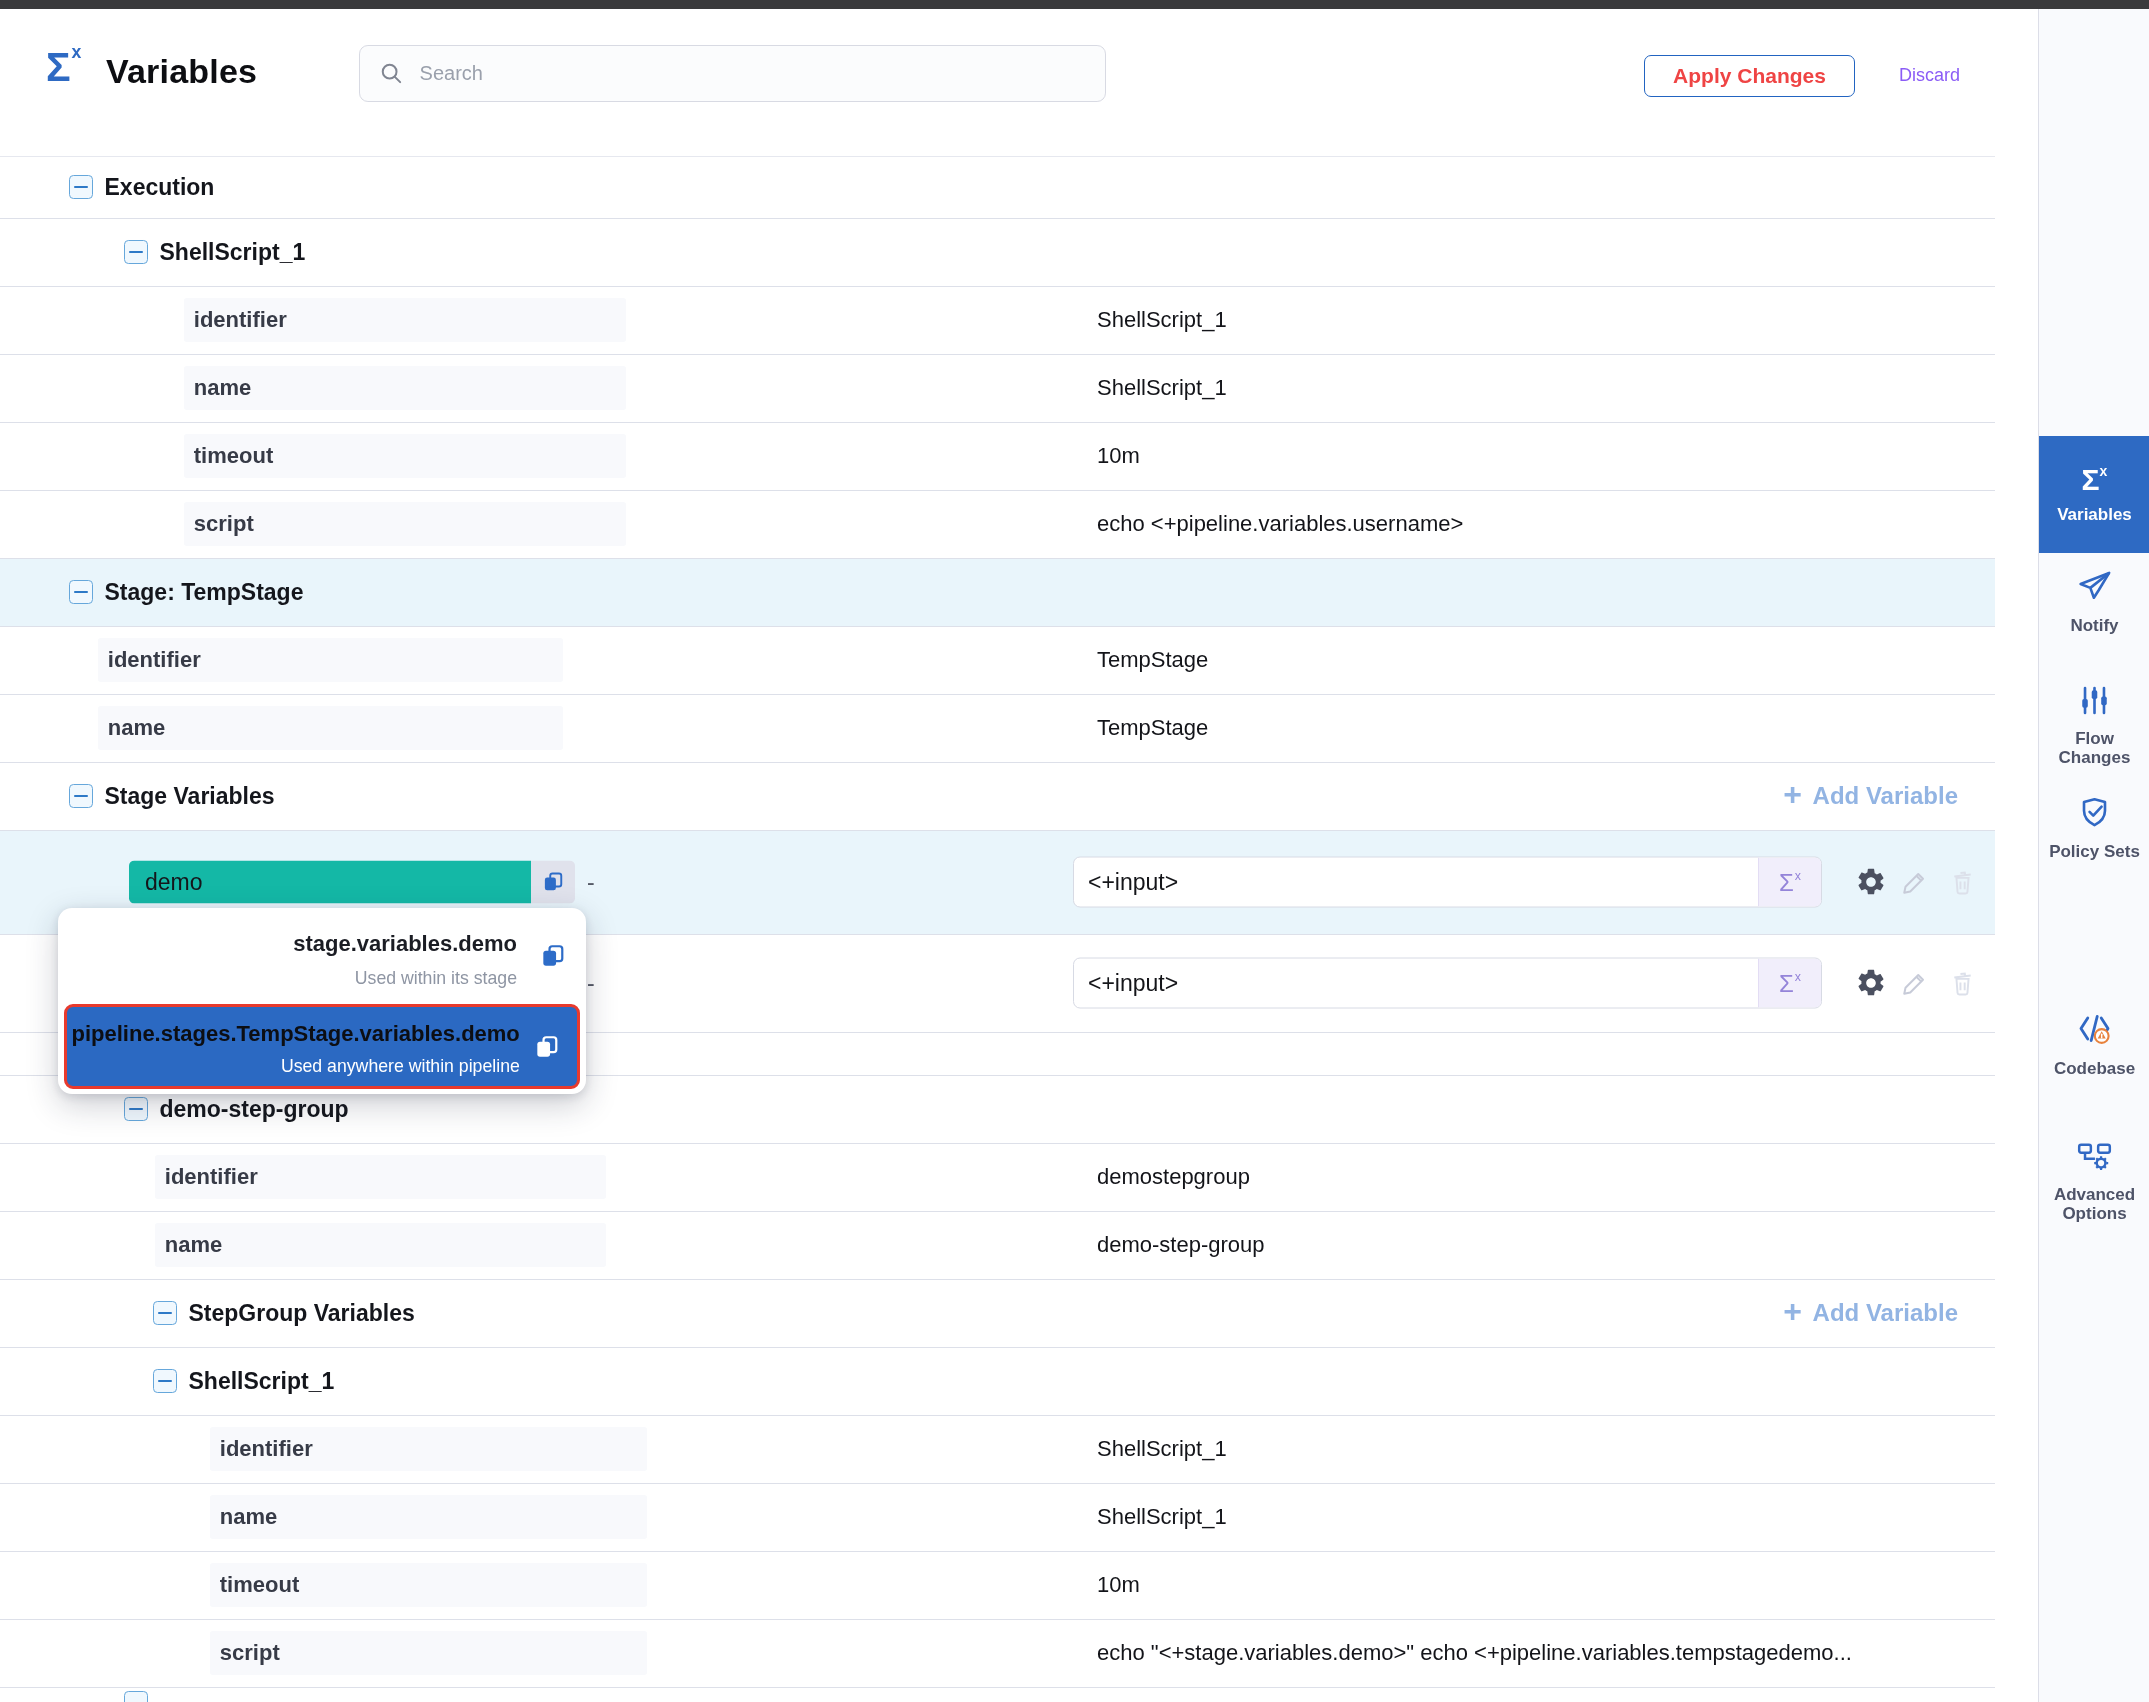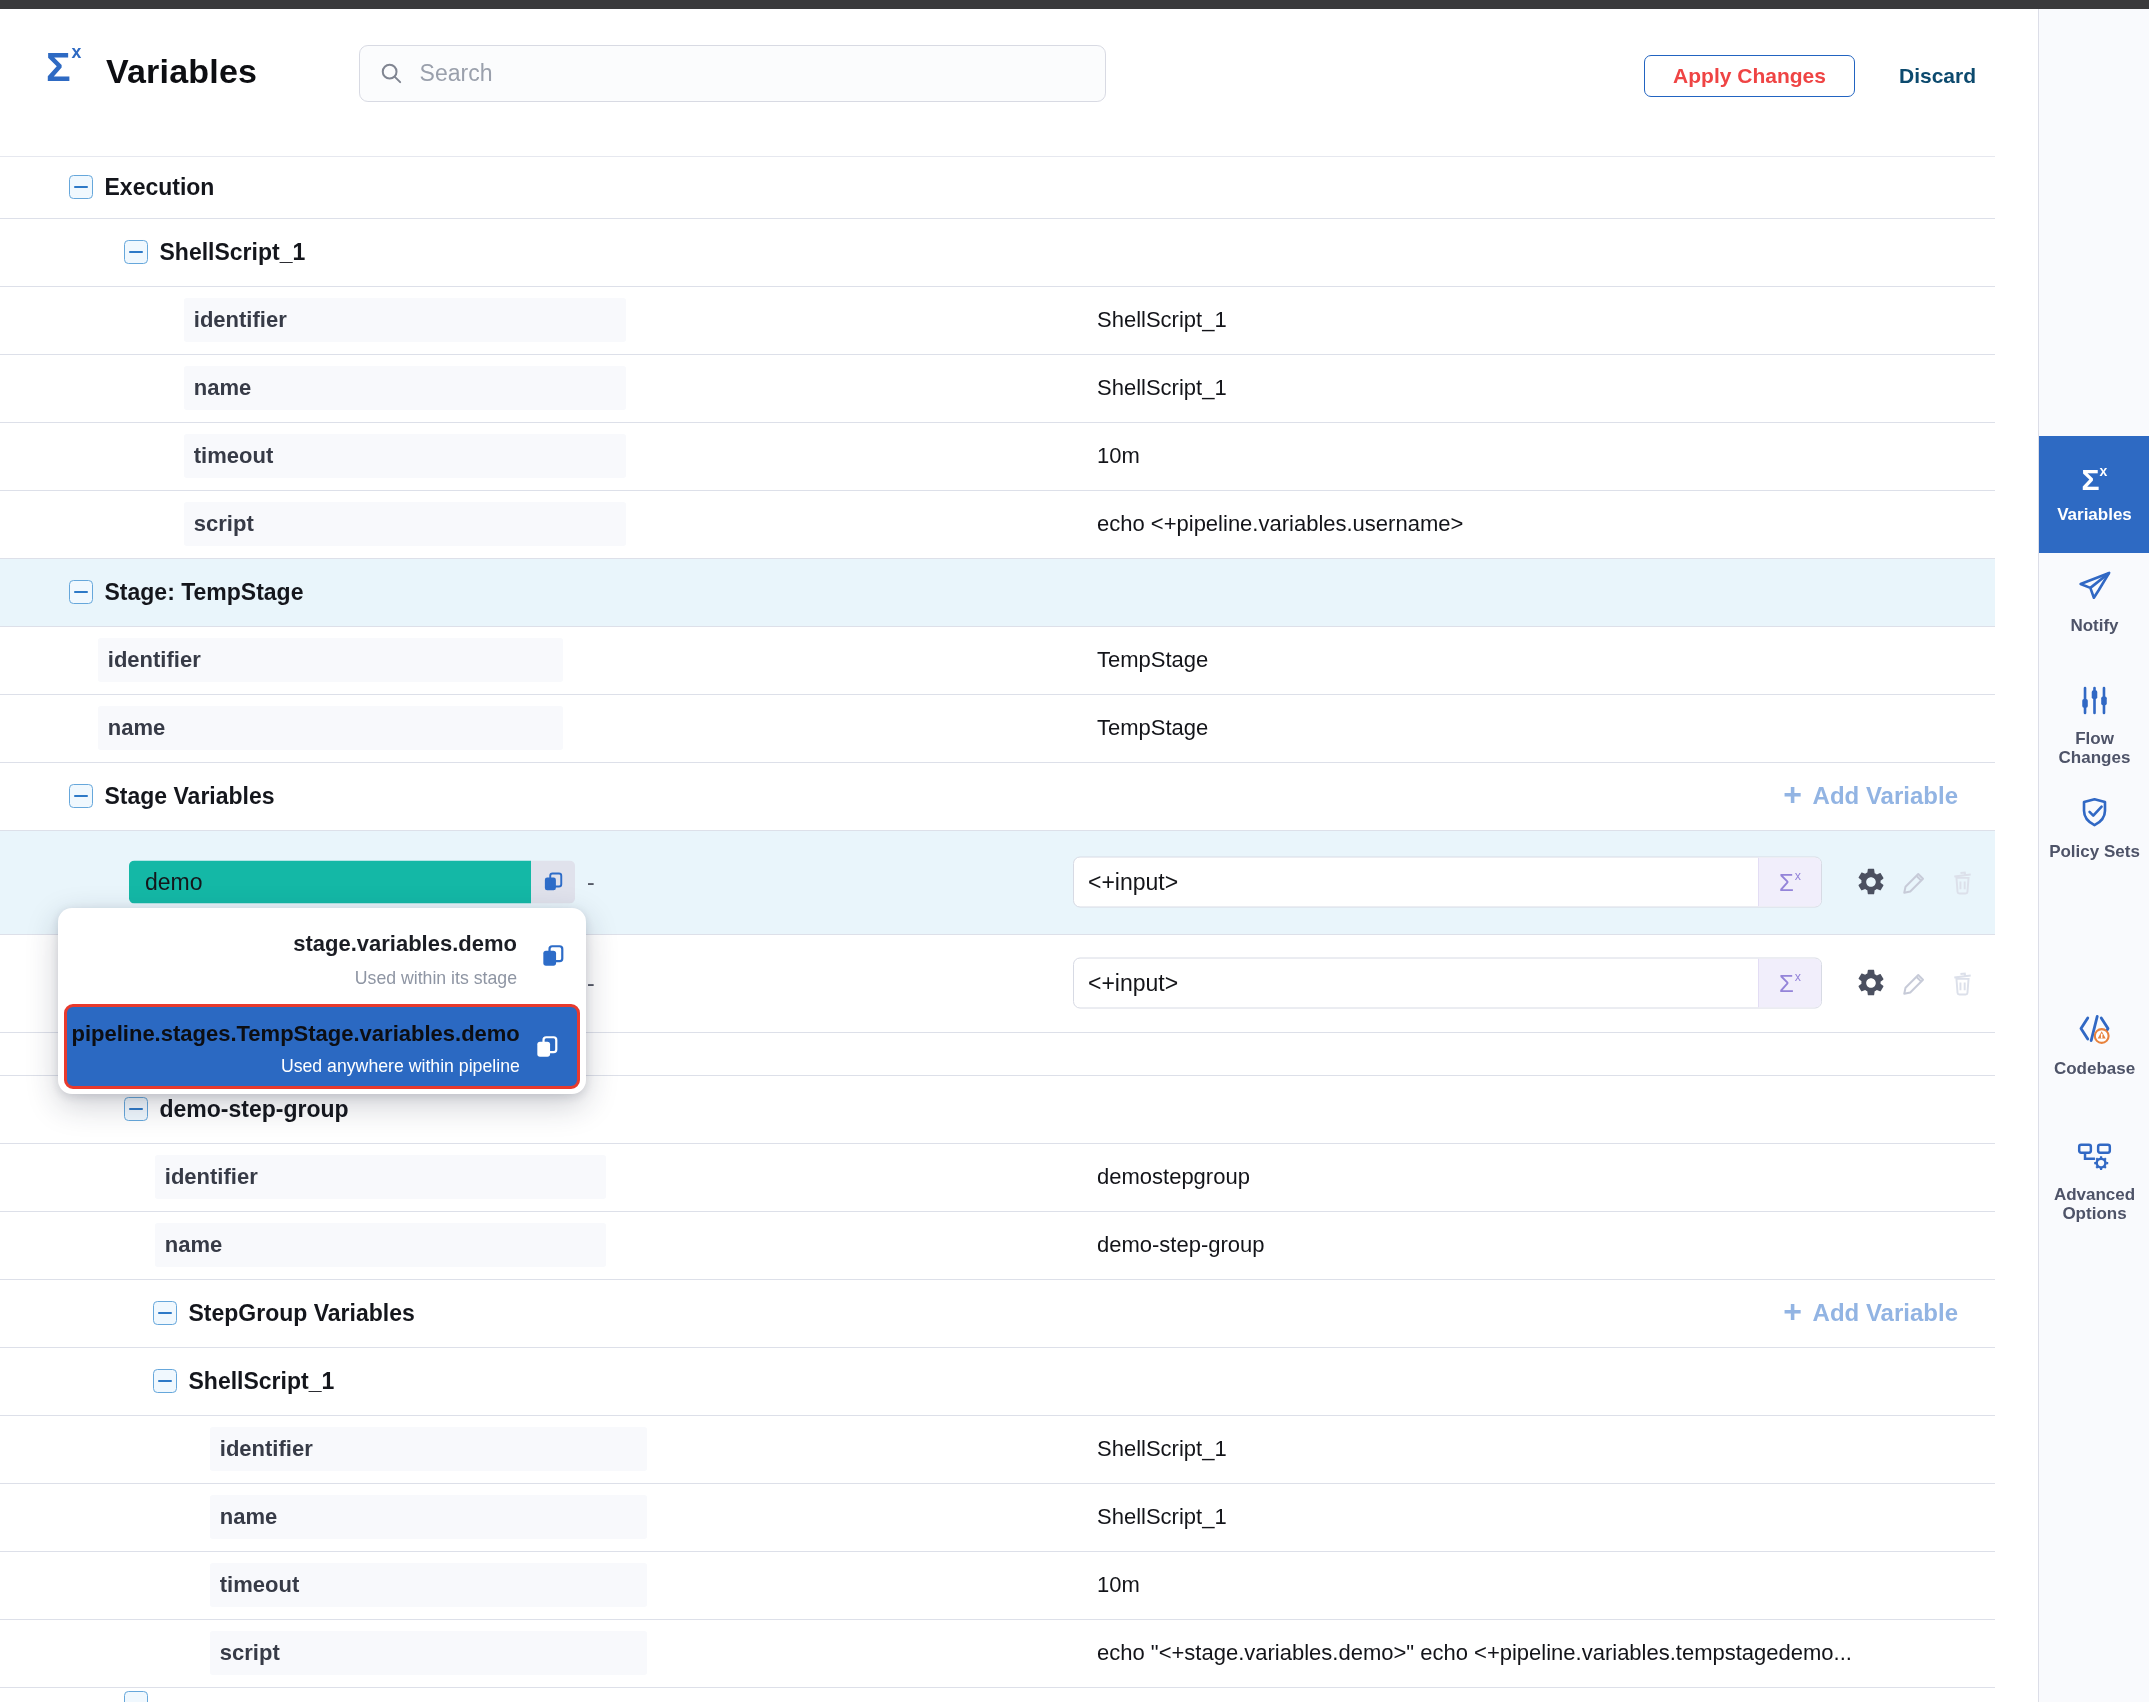--- a/index.html
+++ b/index.html
@@ -9,24 +9,24 @@
   
   .topbar{position:absolute;left:0;top:0;width:2149px;height:8.9px;background:#3a3a3c;}
 
   
   .header{position:absolute;left:0;top:8.9px;width:2038px;height:136px;background:#fff;border-bottom:0.9px solid #e2e4eb;}
   .sigma-badge{position:absolute;left:46px;top:35px;color:#2e6ac3;font-weight:700;font-size:41px;line-height:1;}
   .sigma-badge .sup{font-size:17.7px;font-weight:700;vertical-align:23px;margin-left:0.9px;}
   .page-title{position:absolute;left:106px;top:43px;font-size:34px;font-weight:700;color:#0d0e12;letter-spacing:0.2px;}
   .search{position:absolute;left:359px;top:36px;width:747px;height:57px;border:1.3px solid #d8dae3;border-radius:8.9px;background:#fbfcfd;display:flex;align-items:center;padding:0 17.7px;gap:13.3px;box-sizing:border-box;}
   .search svg{flex:none;}
-  .search input{border:none;outline:none;background:transparent;font-size:23px;color:#be185d;width:100%;font-family:"Liberation Sans",sans-serif;}
+  .search input{border:none;outline:none;background:transparent;font-size:20px;color:#be185d;width:100%;font-family:"Liberation Sans",sans-serif;}
   .search input::placeholder{color:#9aa0ac;}
   .apply-btn{position:absolute;left:1644px;top:46px;width:211px;height:42px;border:1.8px solid #2264c1;border-radius:7px;background:#fff;color:#ef4444;font-size:21px;font-weight:700;display:flex;align-items:center;justify-content:center;box-sizing:border-box;cursor:pointer;font-family:"Liberation Sans",sans-serif;}
-  .discard-btn{position:absolute;left:1899px;top:46px;height:42px;display:flex;align-items:center;font-size:21px;font-weight:700;color:#0c4a6e;cursor:pointer;}
+  .discard-btn{position:absolute;left:1899px;top:46px;height:42px;display:flex;align-items:center;font-size:18px;font-weight:400;color:#8b5cf6;cursor:pointer;}
 
   
   .content{position:absolute;left:0;top:145px;width:2038px;height:1557px;background:#fff;}
   .vtable{position:absolute;left:0;top:10.6px;width:1995px;border-top:0.9px solid #e6e8ef;}
   .row{position:relative;height:68px;border-bottom:0.9px solid #dde0e9;display:flex;align-items:center;box-sizing:border-box;background:#fff;}
   .row.hl{background:#e9f5fb;}
   .row.exec{height:62px;}
   .row.spacer{height:43px;}
   .row.var{height:104px;}
   .row.var2{height:98px;}

